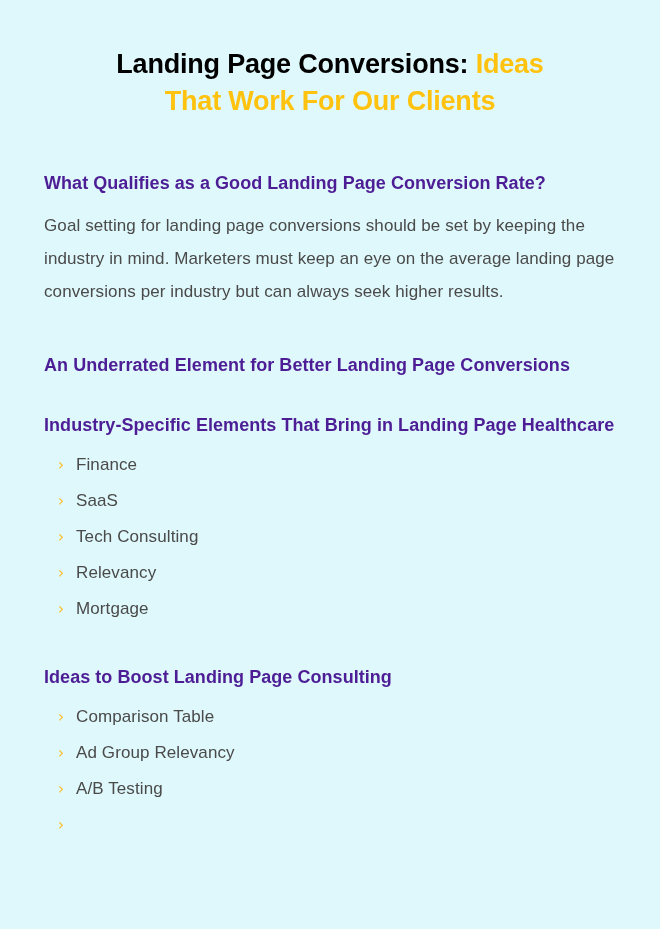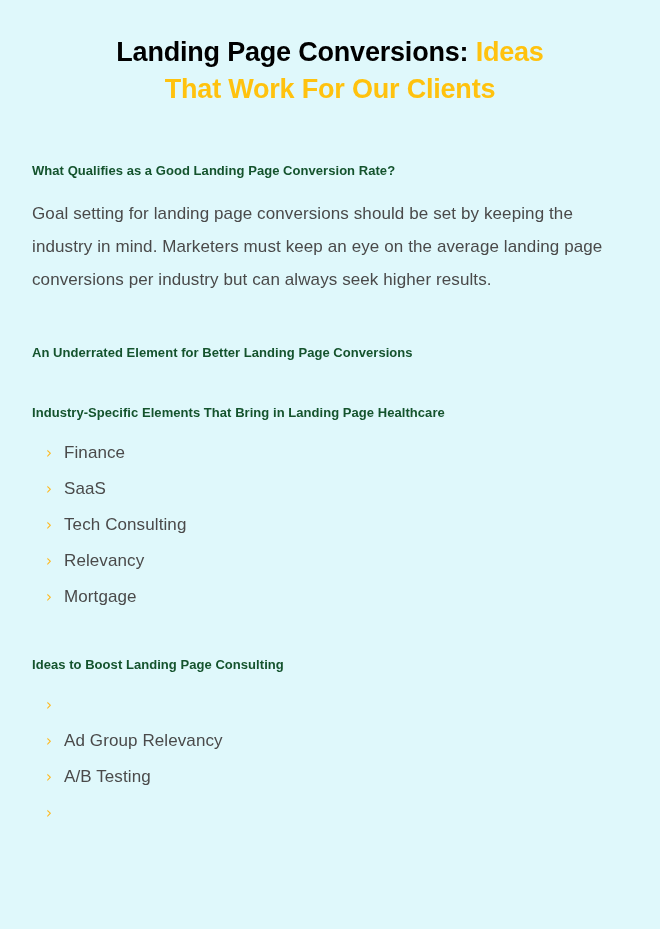--- a/index.html
+++ b/index.html
@@ -14,21 +14,21 @@
     font-family: "Liberation Sans", "DejaVu Sans", sans-serif;
     color: #4a4a4a;
     overflow: hidden;
   }
 
   .page {
     width: 660px;
     height: 929px;
     background: #dff8fb;
     position: relative;
-    padding: 4px;
+    padding: 16px;
   }
 
   
   .title-block {
     padding: 30px 28px 0 28px;
     text-align: center;
   }
 
   .title {
     font-size: 27px;
@@ -42,23 +42,23 @@
     color: #ffc20e;
   }
 
   
   .content {
     padding: 0 28px;
     margin-top: 52px;
   }
 
   .section-heading {
-    font-size: 13px;
+    font-size: 18px;
     font-weight: 700;
-    color: #14532d;
+    color: #4c1d95;
     letter-spacing: 0.05px;
     line-height: 22px;
   }
 
   .paragraph {
     font-size: 17px;
     line-height: 33px;
     color: #4a4a4a;
     letter-spacing: 0.1px;
     margin-top: 15px;
@@ -158,20 +158,21 @@
       </ul>
     </section>
 
     <div class="gap-lg"></div>
 
     <section>
       <h2 class="section-heading">Ideas to Boost Landing Page Consulting</h2>
       <ul class="bullet-list">
         <li class="bullet-item">
           <span class="chevron-icon">›</span>
+          <span class="bullet-label">Comparison Table</span>
         </li>
         <li class="bullet-item">
           <span class="chevron-icon">›</span>
           <span class="bullet-label">Ad Group Relevancy</span>
         </li>
         <li class="bullet-item">
           <span class="chevron-icon">›</span>
           <span class="bullet-label">A/B Testing</span>
         </li>
         <li class="bullet-item">

